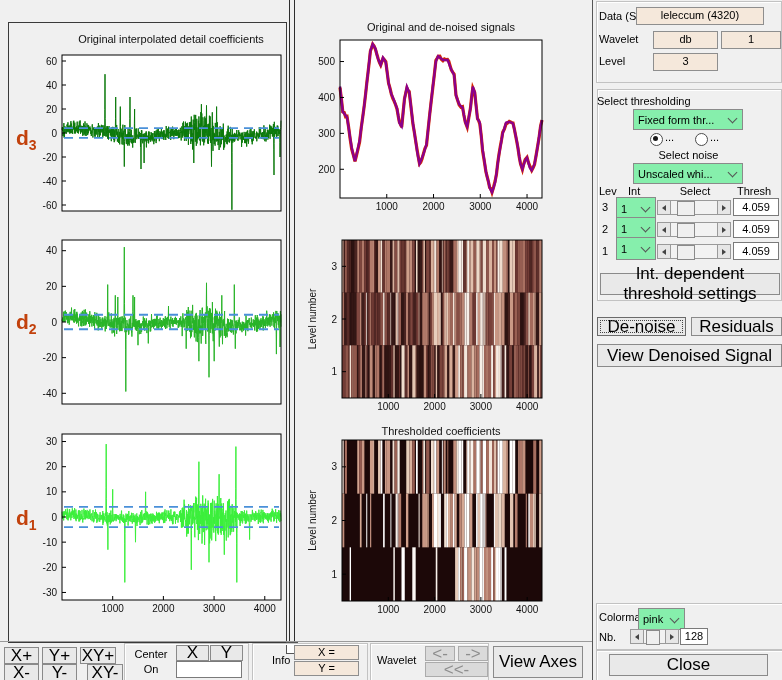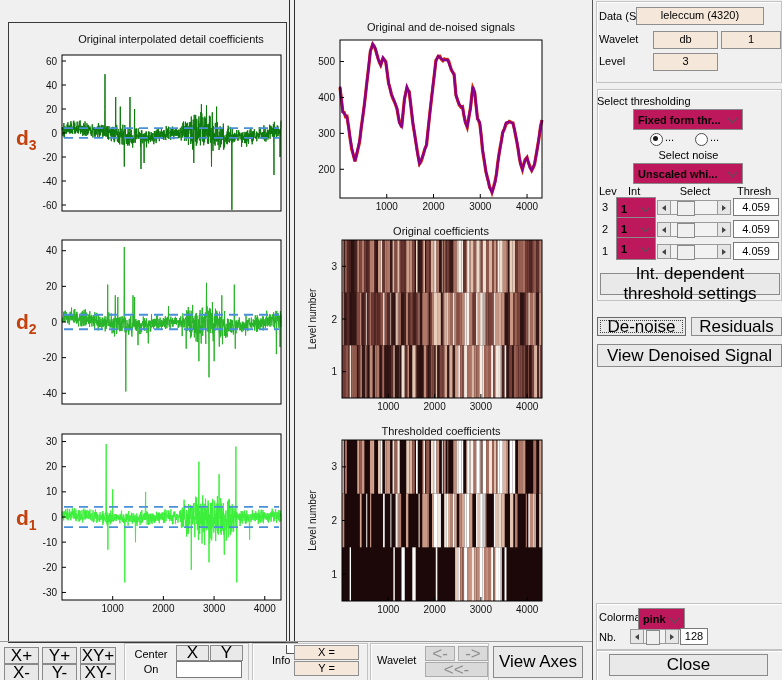--- a/index.html
+++ b/index.html
@@ -13,22 +13,22 @@
   .frame-dark{position:absolute;border:1px solid #3a3a3a;}
   .vline{position:absolute;width:1px;background:#2e2e2e;}
   .hline{position:absolute;height:1px;background:#9a9a9a;}
   .lbl{position:absolute;font-size:11px;white-space:nowrap;}
   .beige{position:absolute;background:#f5e8db;border:1px solid #8e8e8e;text-align:center;
          font-size:11px;line-height:15px;overflow:hidden;}
   .btn{position:absolute;background:#e9e9e9;border:1px solid #8a8a8a;text-align:center;
        font-size:17px;display:flex;align-items:center;justify-content:center;cursor:default;}
   .btn.dis{background:#dadada;color:#8d8d8d;border-color:#ababab;}
   .btn.focused{outline:1px dotted #444;outline-offset:-4px;border-color:#6a6a6a;}
-  .combo{position:absolute;background:#be185d;border:1px solid #8a8a8a;display:flex;
-         align-items:center;font-size:11px;font-weight:bold;}
+  .combo{position:absolute;background:#86efac;border:1px solid #8a8a8a;display:flex;
+         align-items:center;font-size:11px;}
   .combo .val{flex:1;padding-left:4px;white-space:nowrap;overflow:hidden;}
   .chev{width:6px;height:6px;border-right:1.5px solid #555;border-bottom:1.5px solid #555;
         transform:rotate(45deg);margin:0 6px 2px 2px;flex:none;}
   .whitebox{position:absolute;background:#fff;border:1px solid #7a7a7a;font-size:11px;
             text-align:center;overflow:hidden;}
   .radio{position:absolute;width:11px;height:11px;border:1px solid #4c4c4c;border-radius:50%;
          background:#fff;}
   .radio.sel::after{content:'';display:block;width:5px;height:5px;border-radius:50%;
          background:#1a1a1a;margin:2px;}
   .slider{position:absolute;background:#f2f2f2;border:1px solid #9a9a9a;display:flex;}
@@ -593,21 +593,20 @@
       <line x1="184.88888888888889" y1="601" x2="184.88888888888889" y2="597" stroke="#000"></line>
       <text x="184.88888888888889" y="613" text-anchor="middle" font-size="10" fill="#111">3000</text>
       <line x1="231.1851851851852" y1="601" x2="231.1851851851852" y2="597" stroke="#000"></line>
       <text x="231.1851851851852" y="613" text-anchor="middle" font-size="10" fill="#111">4000</text>
       <rect x="46" y="440" width="200" height="161" fill="none" stroke="#000" stroke-width="1"></rect>
       <text x="20" y="520.5" font-size="10" fill="#111" text-anchor="middle" transform="rotate(-90 20 520.5)">Level number</text>
     </svg>
 
 <div class="plot-title" style="left:330px;top:21px;width:222px;">Original and de-noised signals</div>
 <div class="plot-title" style="left:40px;top:33px;width:262px;">Original interpolated detail coefficients</div>
-<div class="plot-title" style="left:330px;top:225px;width:222px;">Original coefficients</div>
 <div class="plot-title" style="left:330px;top:425px;width:222px;">Thresholded coefficients</div>
 
 <div class="d-label" style="left:16px;top:126px;"><span>d</span><sub>3</sub></div>
 <div class="d-label" style="left:16px;top:310px;"><span>d</span><sub>2</sub></div>
 <div class="d-label" style="left:16px;top:506px;"><span>d</span><sub>1</sub></div>
 
 <div class="frame" style="left:596px;top:1px;width:184px;height:80px;"></div>
 <div class="lbl" style="left:599px;top:10px;">Data  (Size)</div>
 <div class="beige" style="left:636px;top:7px;width:126px;height:16px;">leleccum  (4320)</div>
 <div class="lbl" style="left:599px;top:33px;">Wavelet</div>
@@ -718,21 +717,21 @@
 <div class="whitebox" style="left:680px;top:628px;width:26px;height:15px;line-height:15px;">128</div>
 
 <div class="frame" style="left:596px;top:650px;width:186px;height:32px;"></div>
 <div class="btn" style="left:609px;top:654px;width:157px;height:20px;">Close</div>
 
 <div class="btn" style="left:4px;top:647px;width:33px;height:15px;">X+</div>
 <div class="btn" style="left:42px;top:647px;width:33px;height:15px;">Y+</div>
 <div class="btn" style="left:80px;top:647px;width:34px;height:15px;">XY+</div>
 <div class="btn" style="left:4px;top:664px;width:33px;height:15px;">X-</div>
 <div class="btn" style="left:42px;top:664px;width:33px;height:15px;">Y-</div>
-<div class="btn" style="left:80px;top:664px;width:34px;height:15px;">XY-</div>
+<div class="btn" style="left:87px;top:664px;width:34px;height:15px;">XY-</div>
 
 <div class="frame" style="left:124px;top:643px;width:123px;height:36px;"></div>
 <div class="lbl" style="left:130px;top:648px;width:42px;text-align:center;">Center</div>
 <div class="lbl" style="left:130px;top:663px;width:42px;text-align:center;">On</div>
 <div class="btn" style="left:176px;top:645px;width:31px;height:14px;">X</div>
 <div class="btn" style="left:210px;top:645px;width:31px;height:14px;">Y</div>
 <div class="whitebox" style="left:176px;top:661px;width:64px;height:15px;"></div>
 
 <div class="frame" style="left:252px;top:643px;width:114px;height:36px;"></div>
 <div class="lbl" style="left:260px;top:654px;margin-left:12px;">Info</div>

